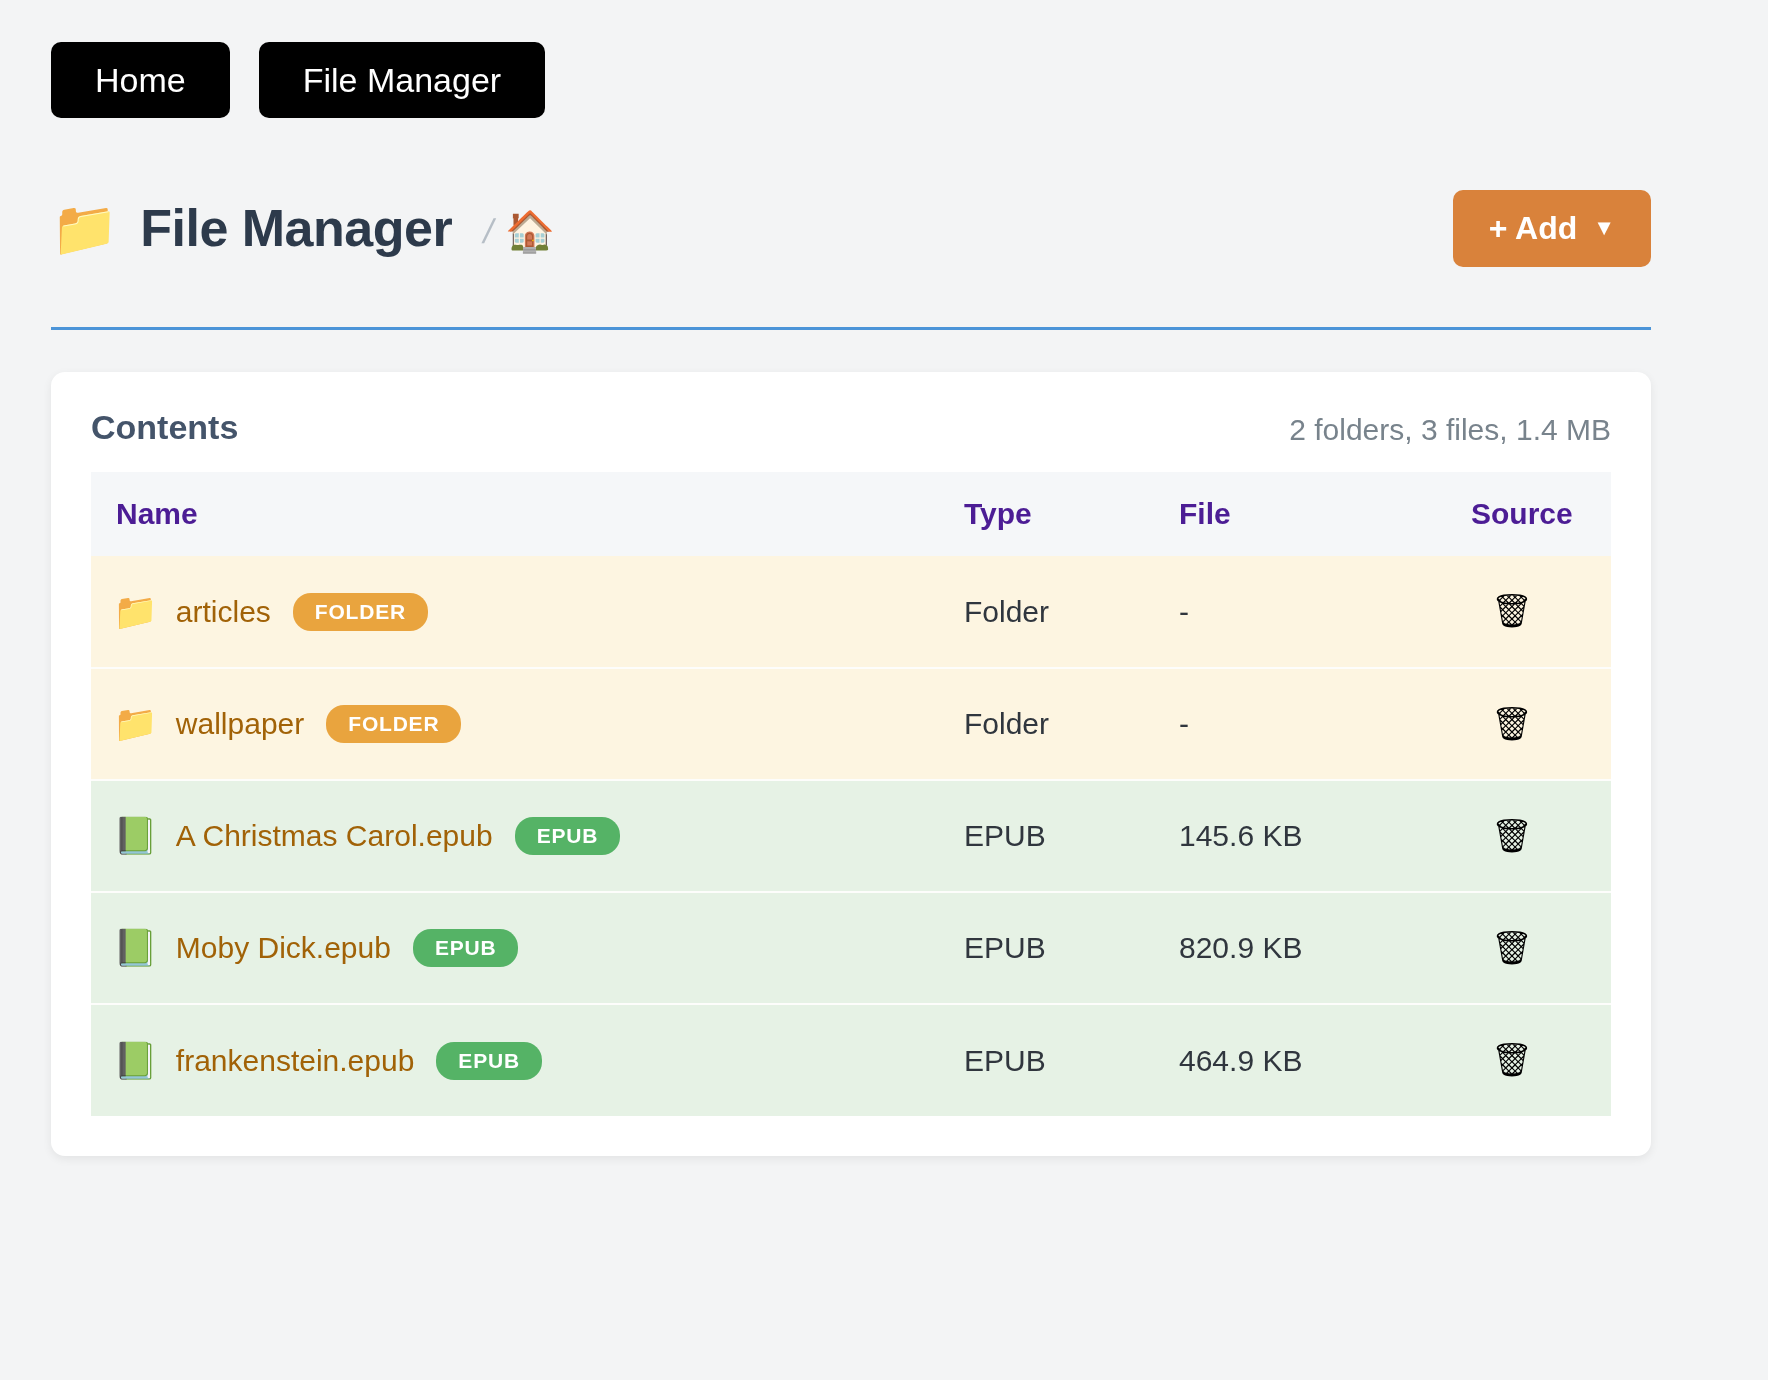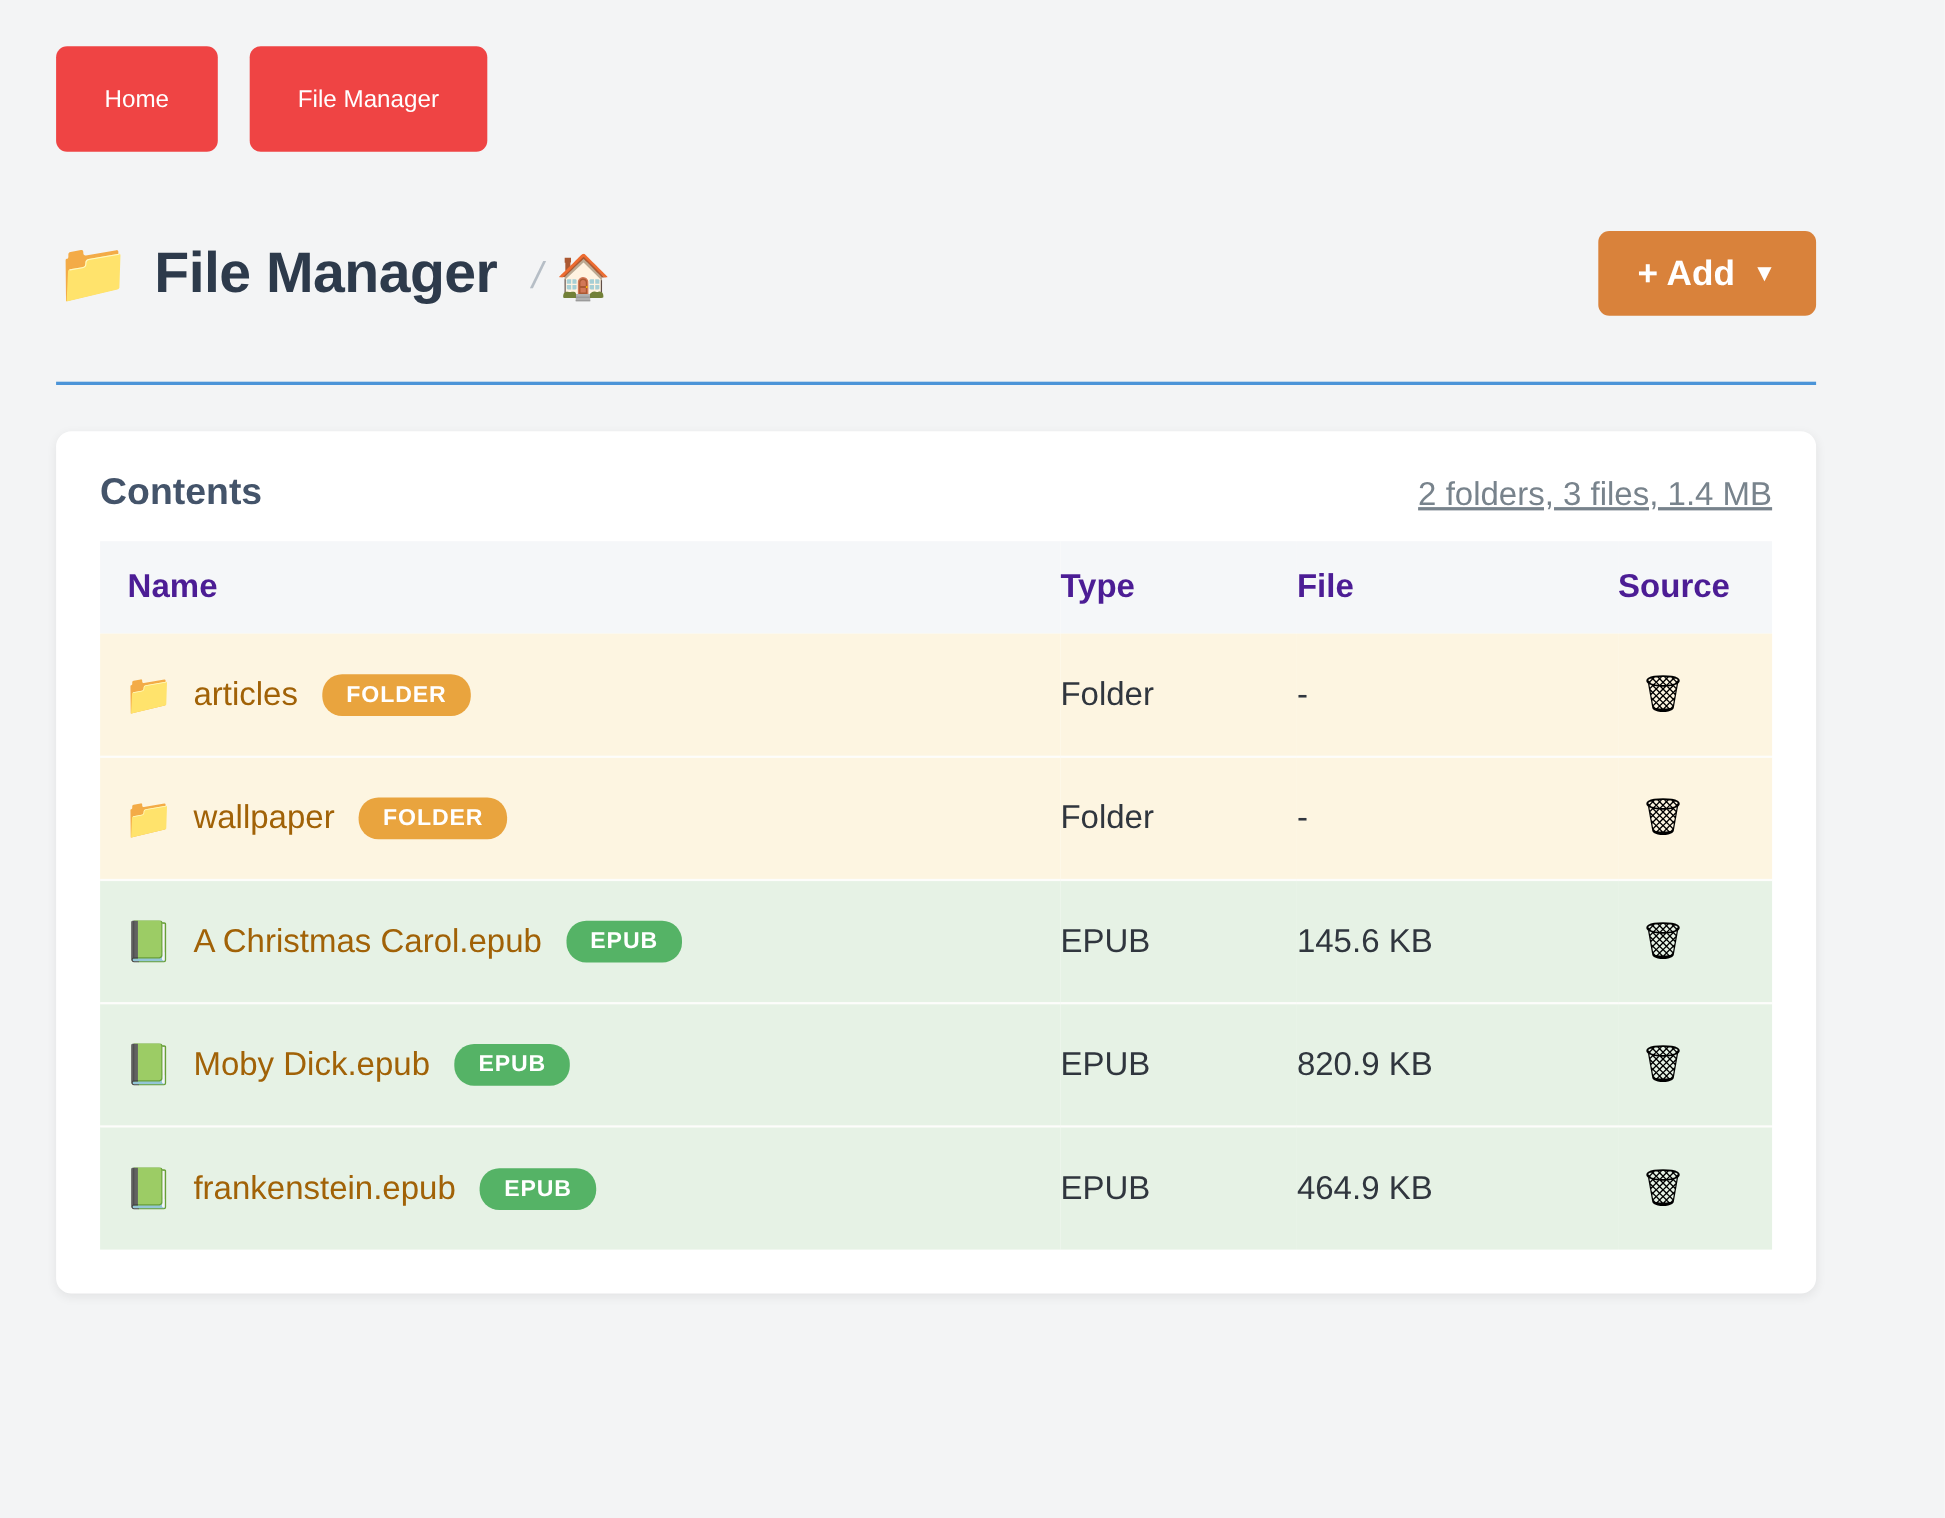--- a/index.html
+++ b/index.html
@@ -8,22 +8,22 @@
     background:#f3f4f5;
     font-family:"Liberation Sans","DejaVu Sans",sans-serif;
     color:#30363e;
     overflow:hidden;
   }
   .container { width:1600px; margin-left:51px; }
 
   
   .nav { padding-top:42px; display:flex; gap:29px; }
   .nav-btn {
-    background:#ef4444; color:#ffffff; border:none; border-radius:10px;
-    height:96px; padding:0 44px; font-size:22px;
+    background:#000000; color:#ffffff; border:none; border-radius:10px;
+    height:76px; padding:0 44px; font-size:34px;
     font-family:inherit; cursor:pointer; display:flex; align-items:center;
   }
 
   
   .page-header { margin-top:71px; display:flex; align-items:center; height:78px; }
   .title-icon { font-size:54px; line-height:1; margin-right:22px; }
   .page-title { font-size:52px; font-weight:bold; color:#2d3a4b; letter-spacing:-0.5px; }
   .crumb-sep { color:#b6bec6; font-size:34px; margin:6px 12px 0 32px; transform:skewX(-12deg); }
   .crumb-home { font-size:40px; margin-top:6px; }
   .spacer { flex:1; }
@@ -37,21 +37,21 @@
   .divider { margin-top:60px; height:3px; background:#4b94d8; border:none; }
 
   
   .card {
     background:#ffffff; border-radius:14px; margin-top:42px;
     box-shadow:0 3px 10px rgba(0,0,0,0.07);
   }
   .contents-card { padding:36px 40px 40px 40px; }
   .card-head { display:flex; align-items:flex-end; margin-bottom:25px; }
   .card-title { font-size:34px; font-weight:bold; color:#44546a; }
-  .card-summary { margin-left:auto; font-size:30px; color:#78838c;text-decoration:underline; }
+  .card-summary { margin-left:auto; font-size:30px; color:#78838c; }
 
   table.files {
     width:1520px; border-collapse:collapse; table-layout:fixed;
   }
   col.c-name{ width:873px; } col.c-type{ width:215px; }
   col.c-size{ width:292px; } col.c-actions{ width:140px; }
   thead tr { background:#f5f7f9; height:84px; }
   thead th {
     text-align:left; font-size:30px; font-weight:bold; color:#4c1d95;
   }

